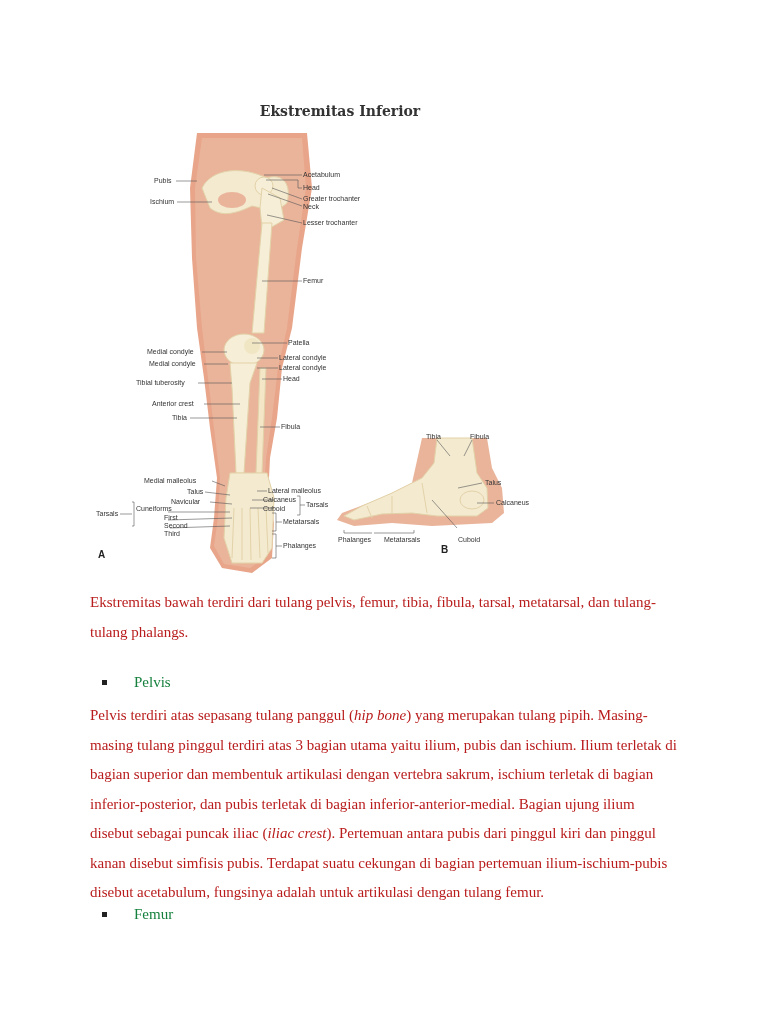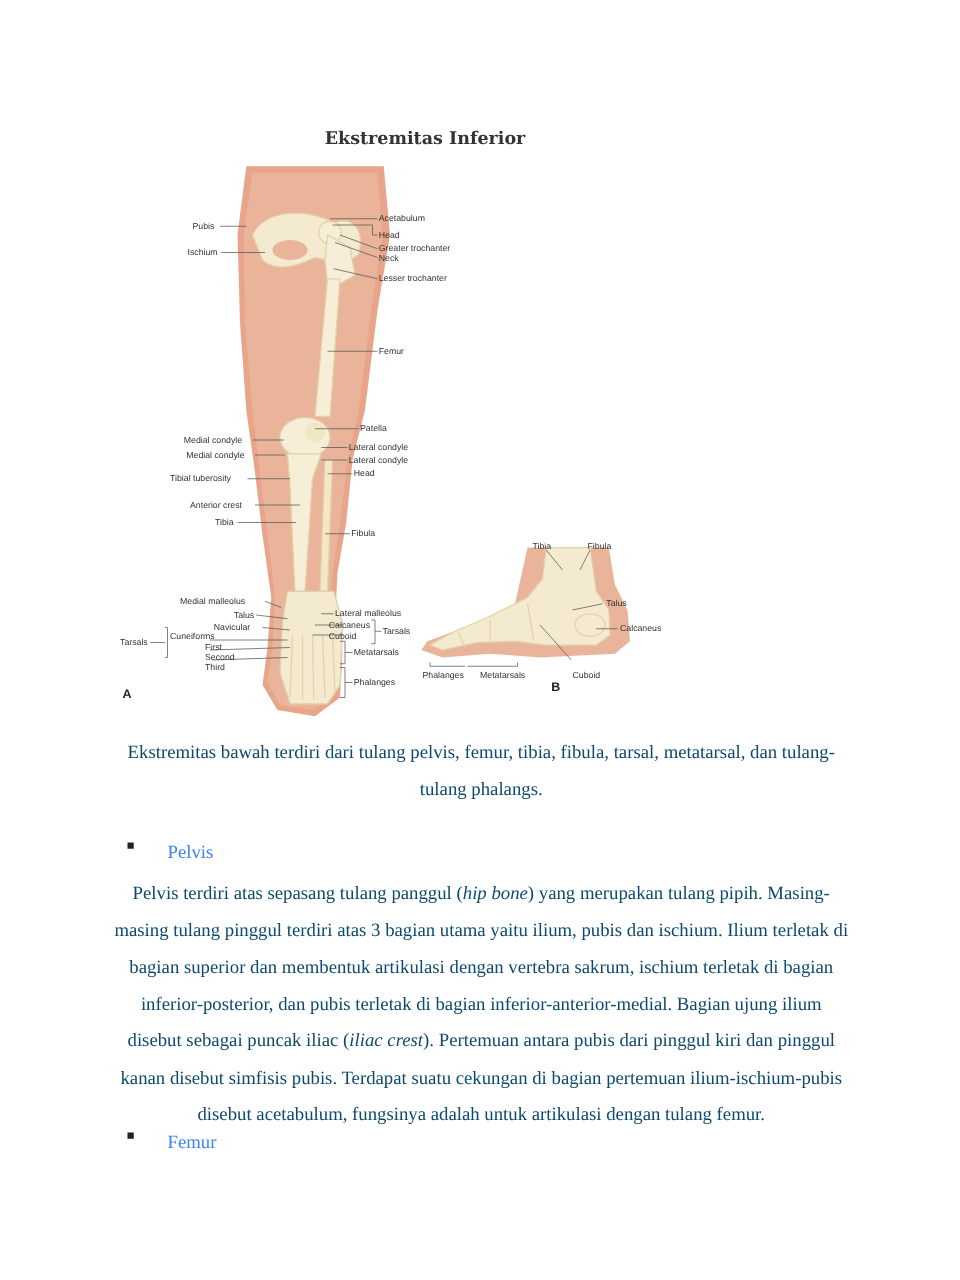--- a/index.html
+++ b/index.html
@@ -4,23 +4,23 @@
 <style>
   html, body { margin:0; padding:0; background:#ffffff; }
   body { width:768px; height:1024px; position:relative; overflow:hidden;
          font-family:"Liberation Serif", "DejaVu Serif", serif; color:#2b2b2b; }
   .title { position:absolute; left:0; width:680px; top:103px; text-align:center;
            font-family:"DejaVu Serif", serif; font-weight:bold; font-size:14px; color:#333; }
   .figure { position:absolute; left:92px; top:128px; width:470px; height:452px; }
   .figure svg { width:100%; height:100%; }
   .lbl { font-family:"Liberation Sans", "DejaVu Sans", sans-serif; font-size:7px; fill:#333; }
   .lblb { font-family:"Liberation Sans", "DejaVu Sans", sans-serif; font-size:10px; font-weight:bold; fill:#222; }
-  .para { position:absolute; left:90px; width:590px; font-size:15px; line-height:29.5px; color:#0c4a6e;text-align:center; }
+  .para { position:absolute; left:90px; width:590px; font-size:15px; line-height:29.5px; color:#b91c1c; }
   .para i { }
-  .bullet { position:absolute; left:102px; font-size:15px; color:#3b82f6; display:flex; align-items:flex-start; }
+  .bullet { position:absolute; left:102px; font-size:15px; color:#15803d; display:flex; align-items:center; }
   .bullet .sq { display:inline-block; width:5px; height:5px; background:#222; margin-right:27px; }
 </style>
 </head>
 <body>
 
 <div class="title">Ekstremitas Inferior</div>
 
 <div class="figure">
   <svg viewBox="0 0 470 452" xmlns="http://www.w3.org/2000/svg">
 

